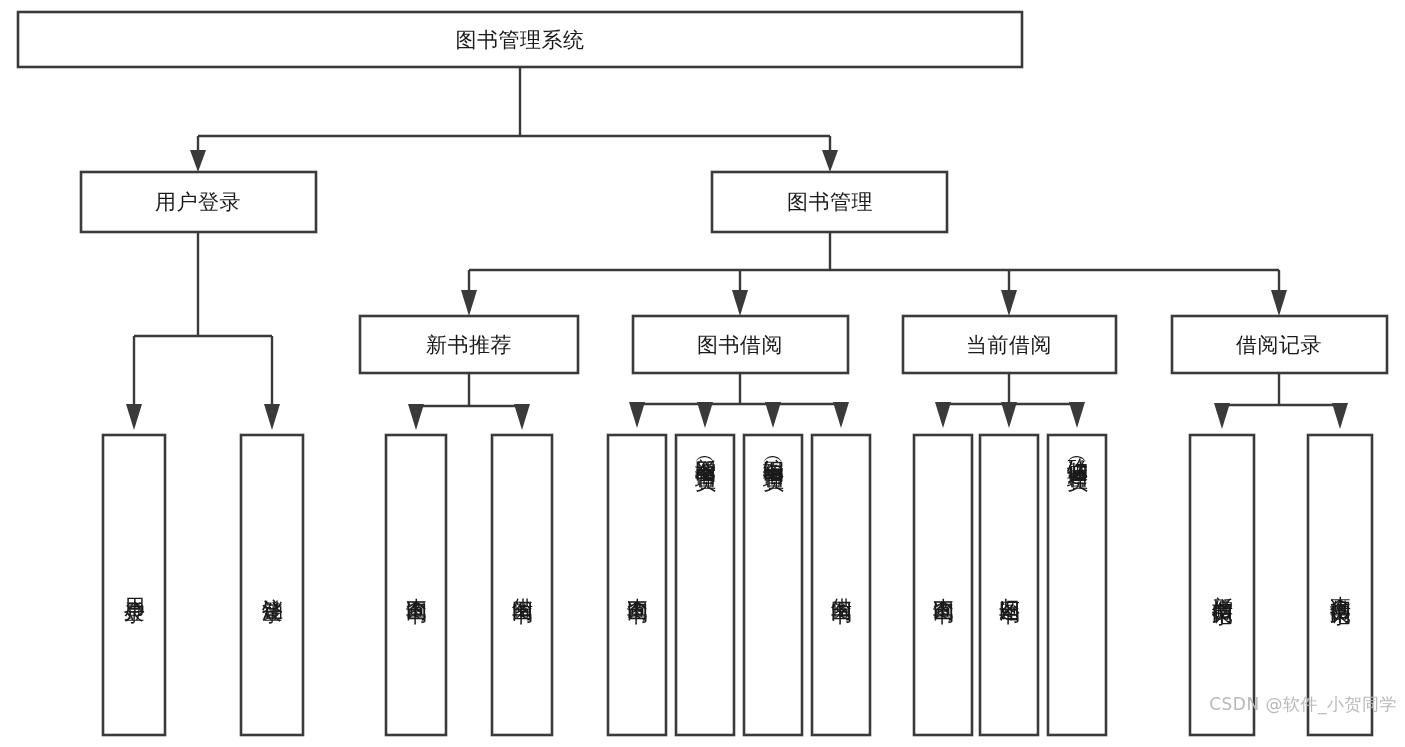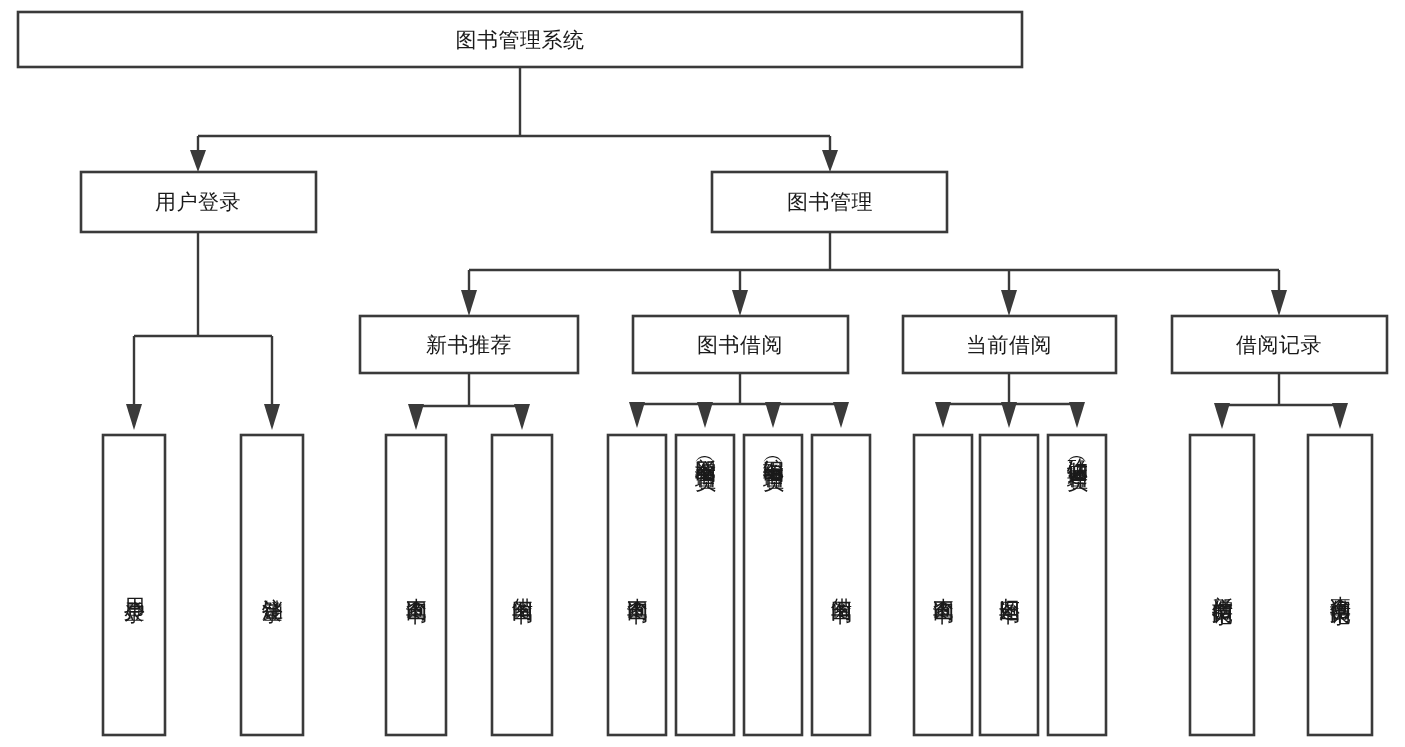--- a/index.html
+++ b/index.html
@@ -231,14 +231,15 @@
     <span class="node-label-v" style="padding-top:6px;">确认归还（管理员）</span>
   </div>
 
   <div class="node-label-v-wrap" style="left:1190px; top:435px; width:64px; height:300px;">
     <span class="node-label-v">新增借阅记录</span>
   </div>
   <div class="node-label-v-wrap" style="left:1308px; top:435px; width:64px; height:300px;">
     <span class="node-label-v">查询借阅记录</span>
   </div>
 
+  <div class="watermark">CSDN @软件_小贺同学</div>
 
 </div>
 
 </body></html>

